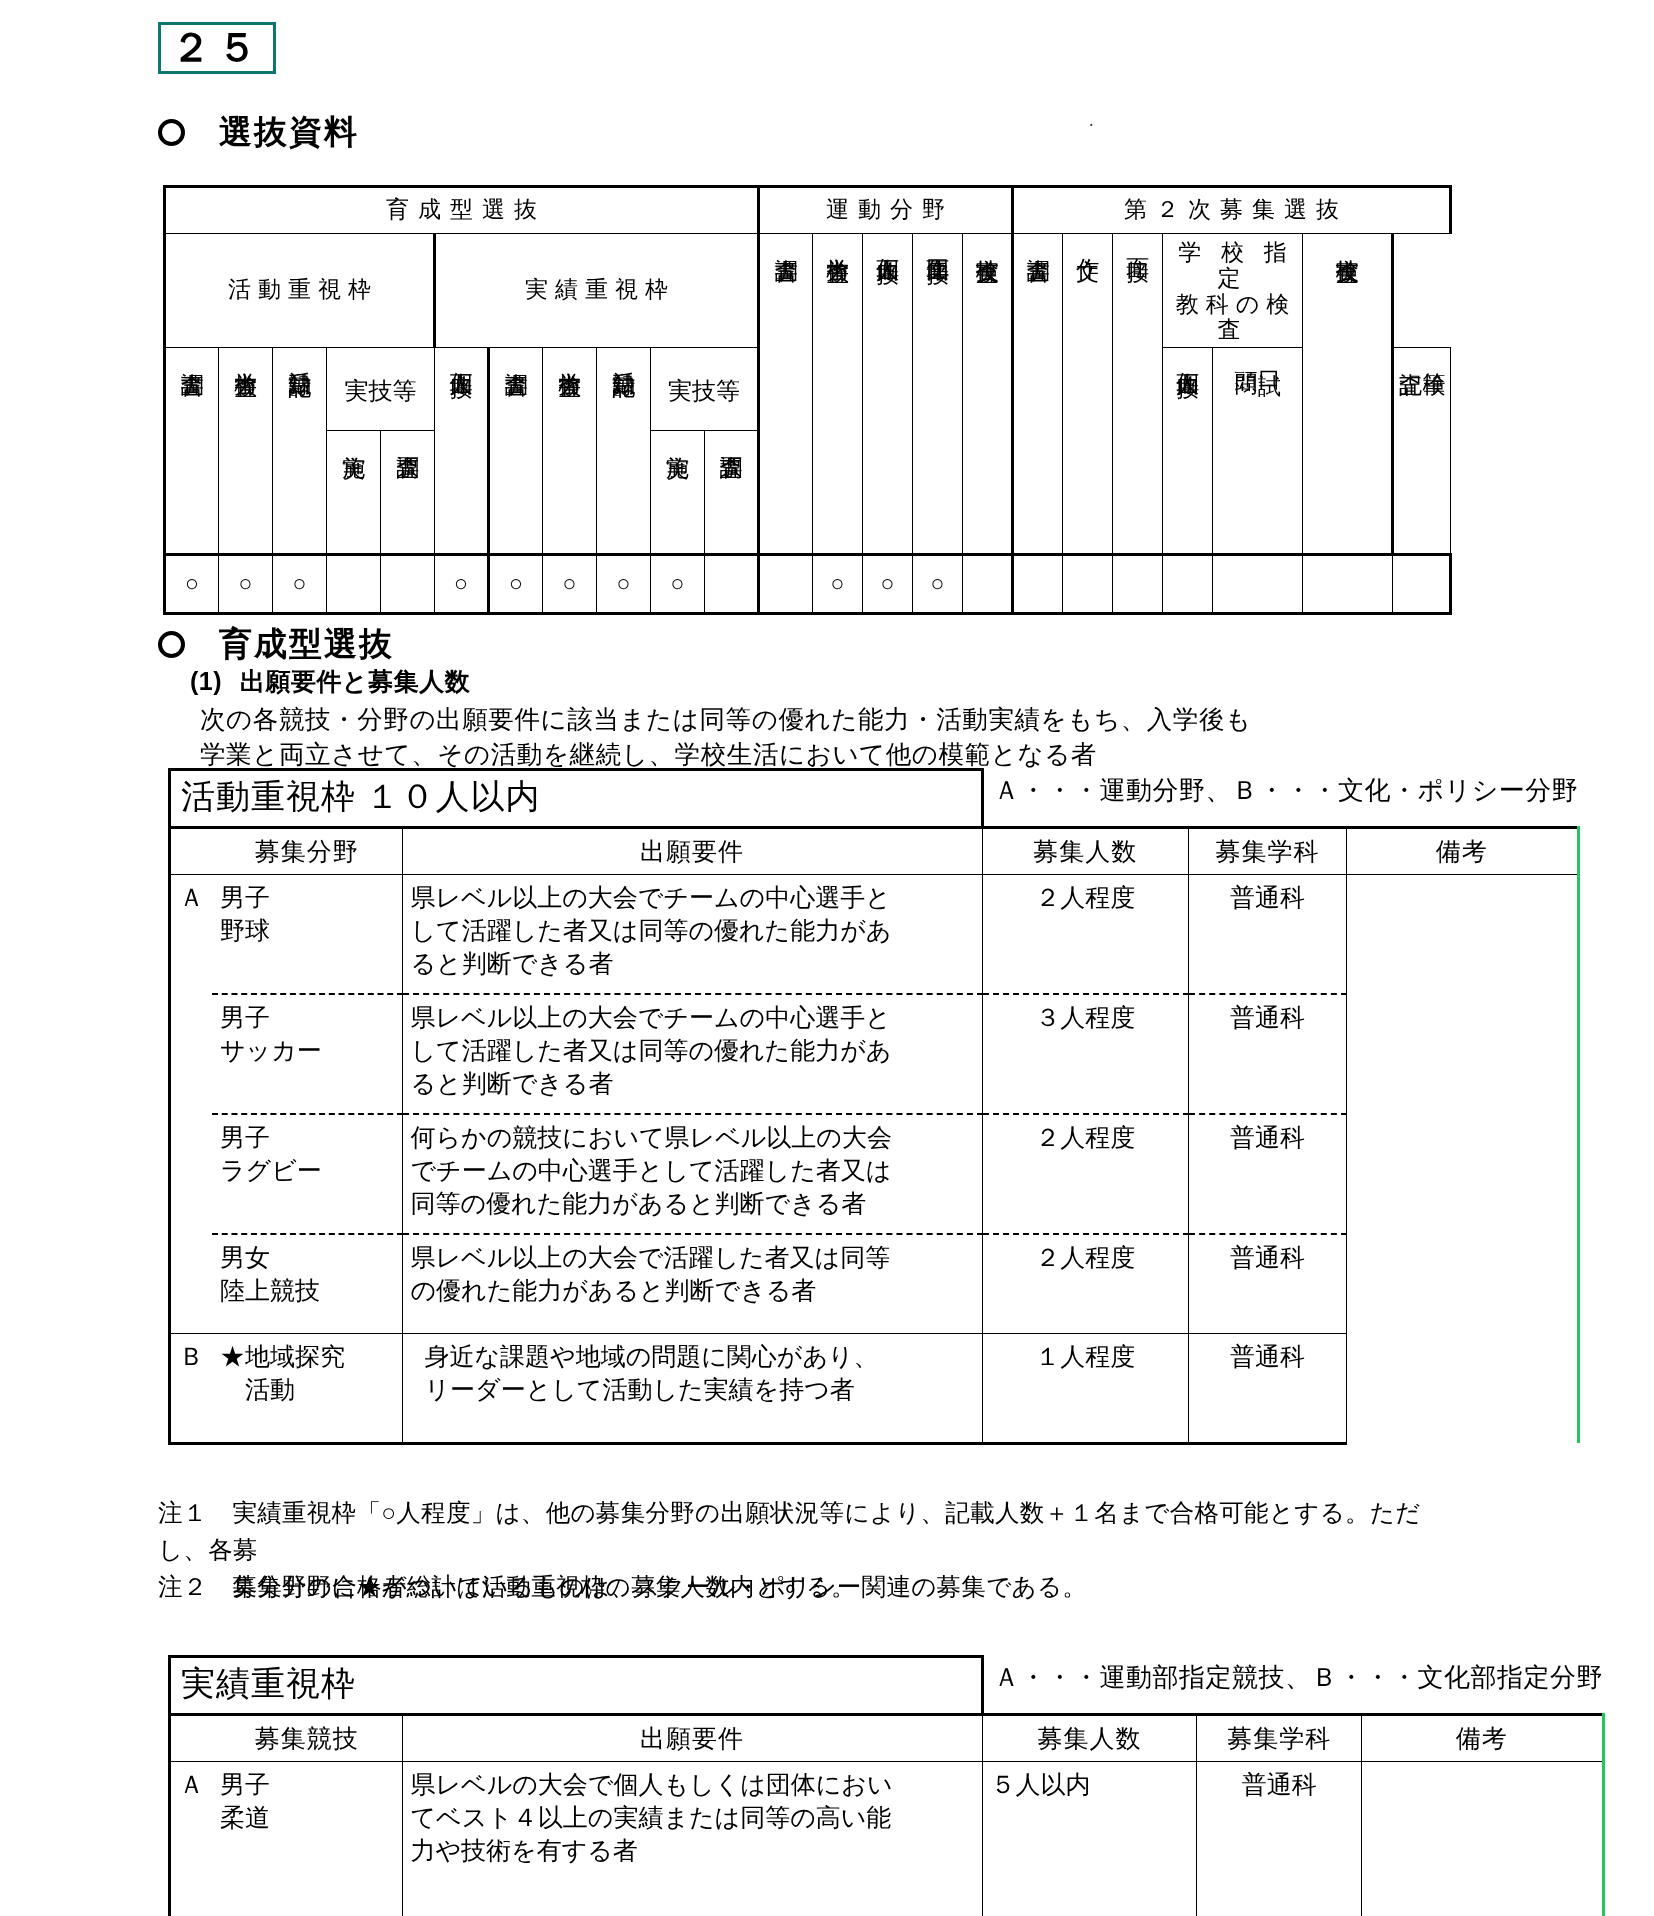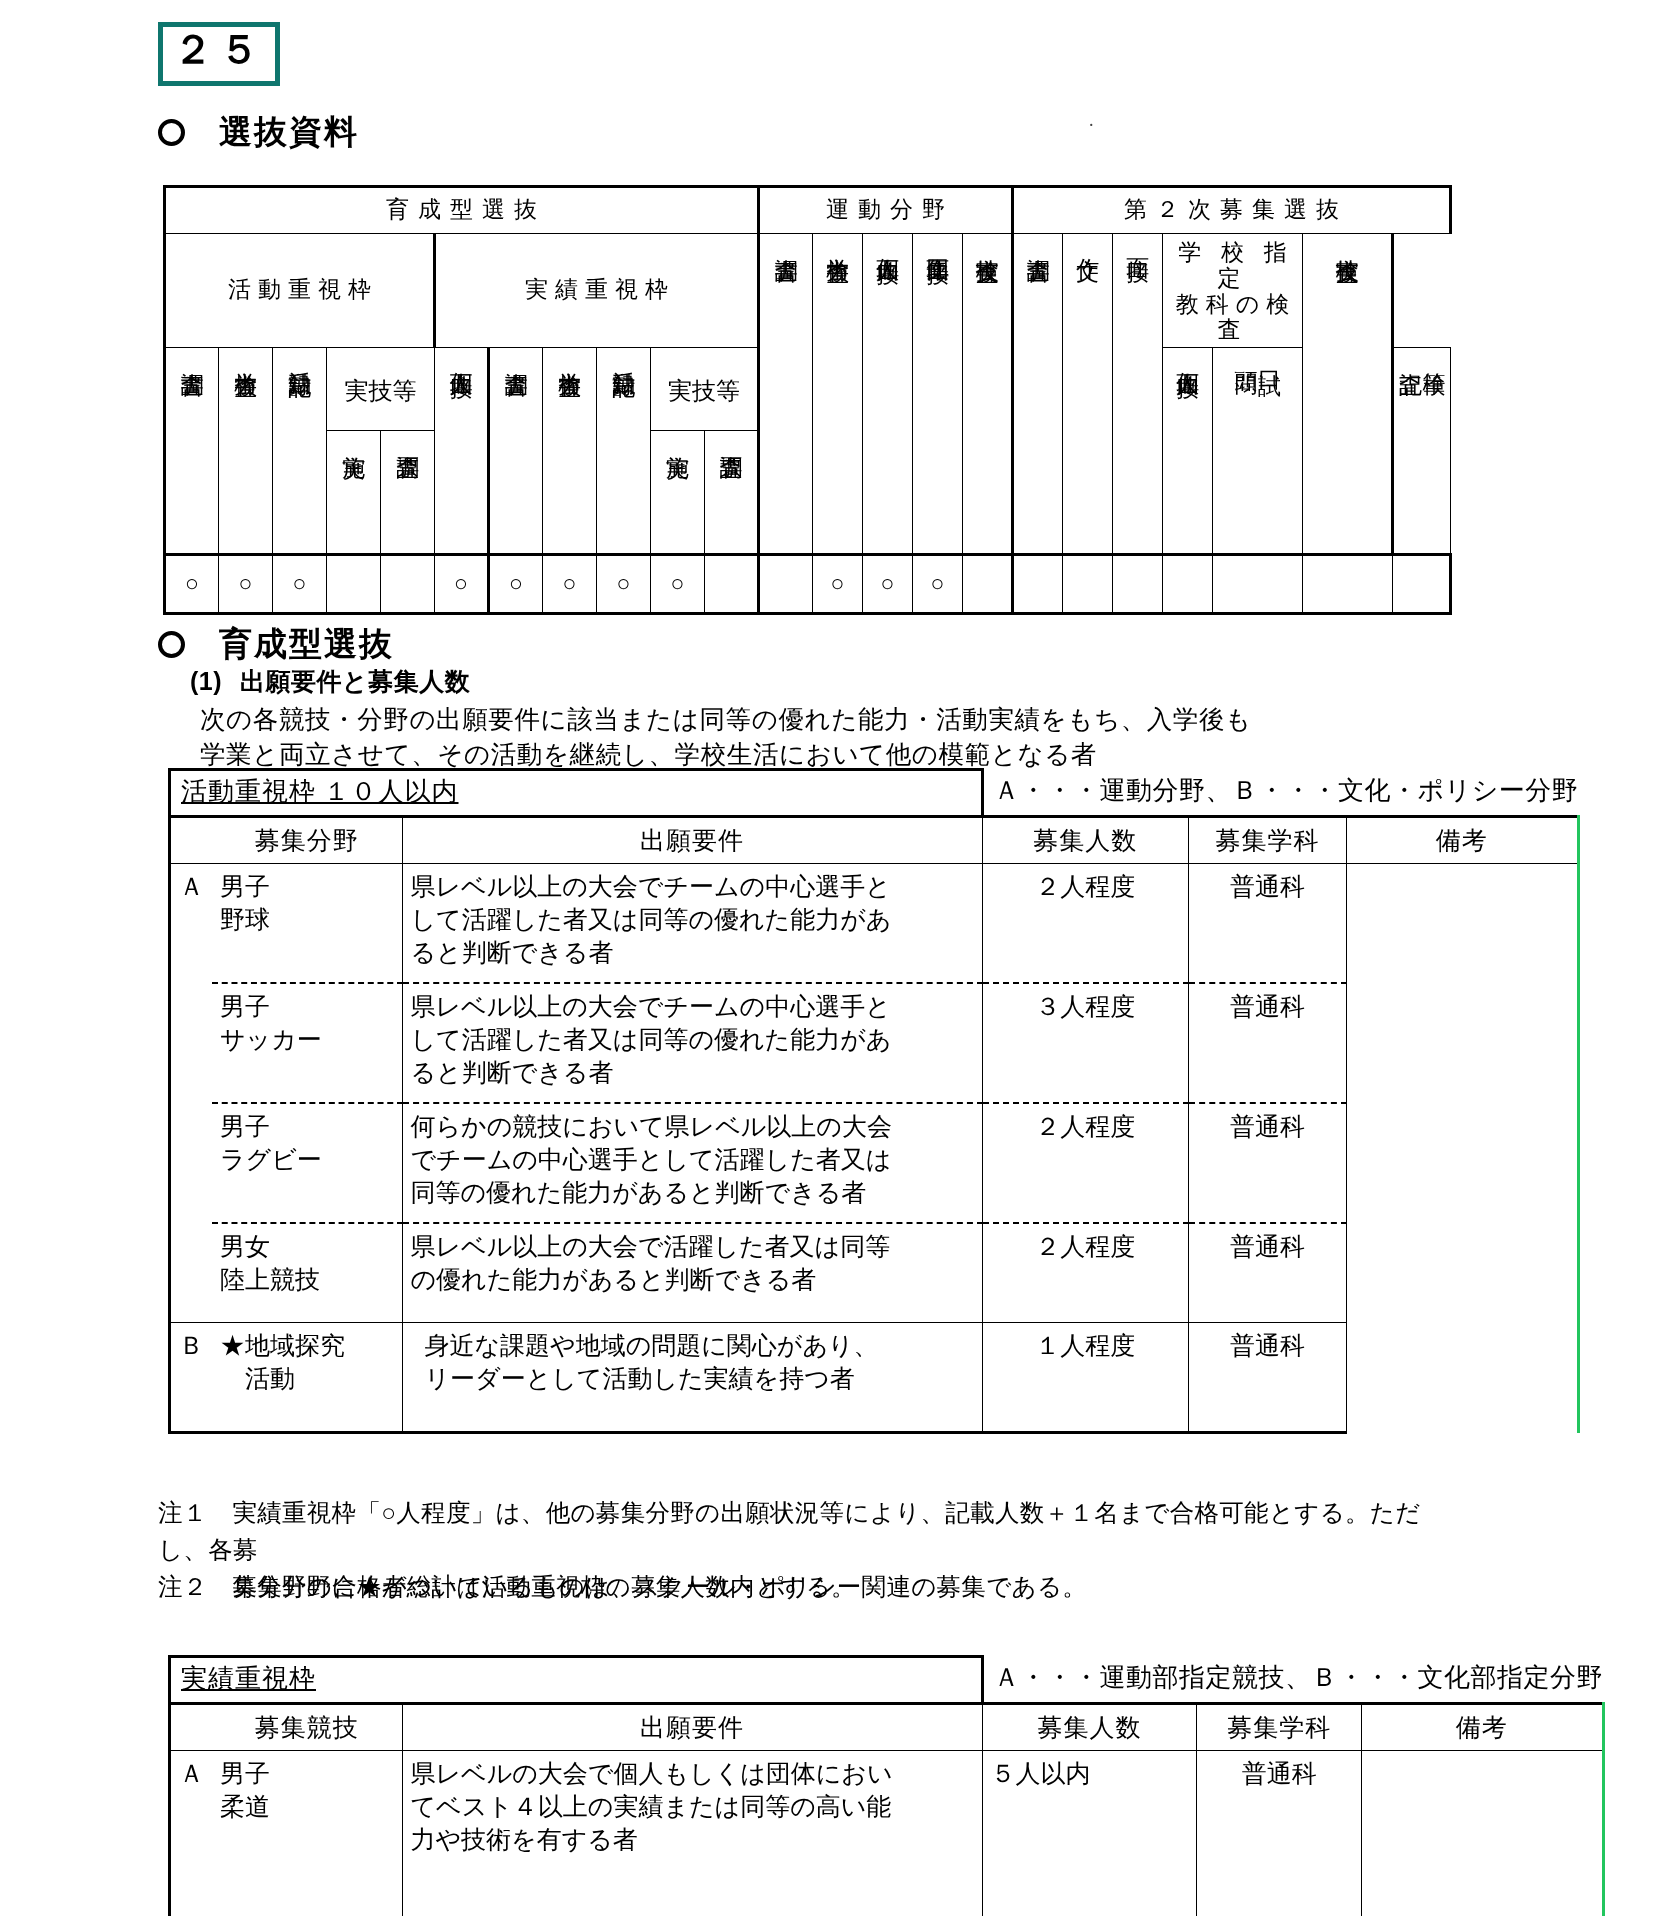--- a/index.html
+++ b/index.html
@@ -26,22 +26,22 @@
 
   
   .title-row {
     position: absolute;
     left: 158px;
     top: 22px;
     display: flex;
     align-items: center;
   }
   .num-box {
-    border: 5px solid #0f766e;
-    padding: 2px 10px 12px 10px;
+    border: 3px solid #0f766e;
+    padding: 2px 10px 4px 10px;
     font-family: "Liberation Sans", sans-serif;
     font-weight: bold;
     font-size: 40px;
     line-height: 1.0;
     letter-spacing: 6px;
   }
   .school-name {
     margin-left: 38px;
     font-family: "Liberation Sans", sans-serif;
     font-weight: bold;
@@ -181,23 +181,22 @@
   .dt .no-b { border-bottom: none; }
   .dt .ctr { text-align: center; }
 
   .cap-row td {
     border: none;
     padding: 0;
   }
   .cap-left {
     border: 3px solid #000 !important;
     padding: 4px 10px 6px 10px !important;
-    font-size: 26px;
+    font-size: 34px;
     letter-spacing: 1px;
-    text-decoration: underline;
   }
   .cap-right {
     border: none !important;
     padding: 4px 0 6px 10px !important;
     font-size: 26px;
     letter-spacing: 0.5px;
     white-space: nowrap;
   }
   .colhdr td {
     text-align: center;

